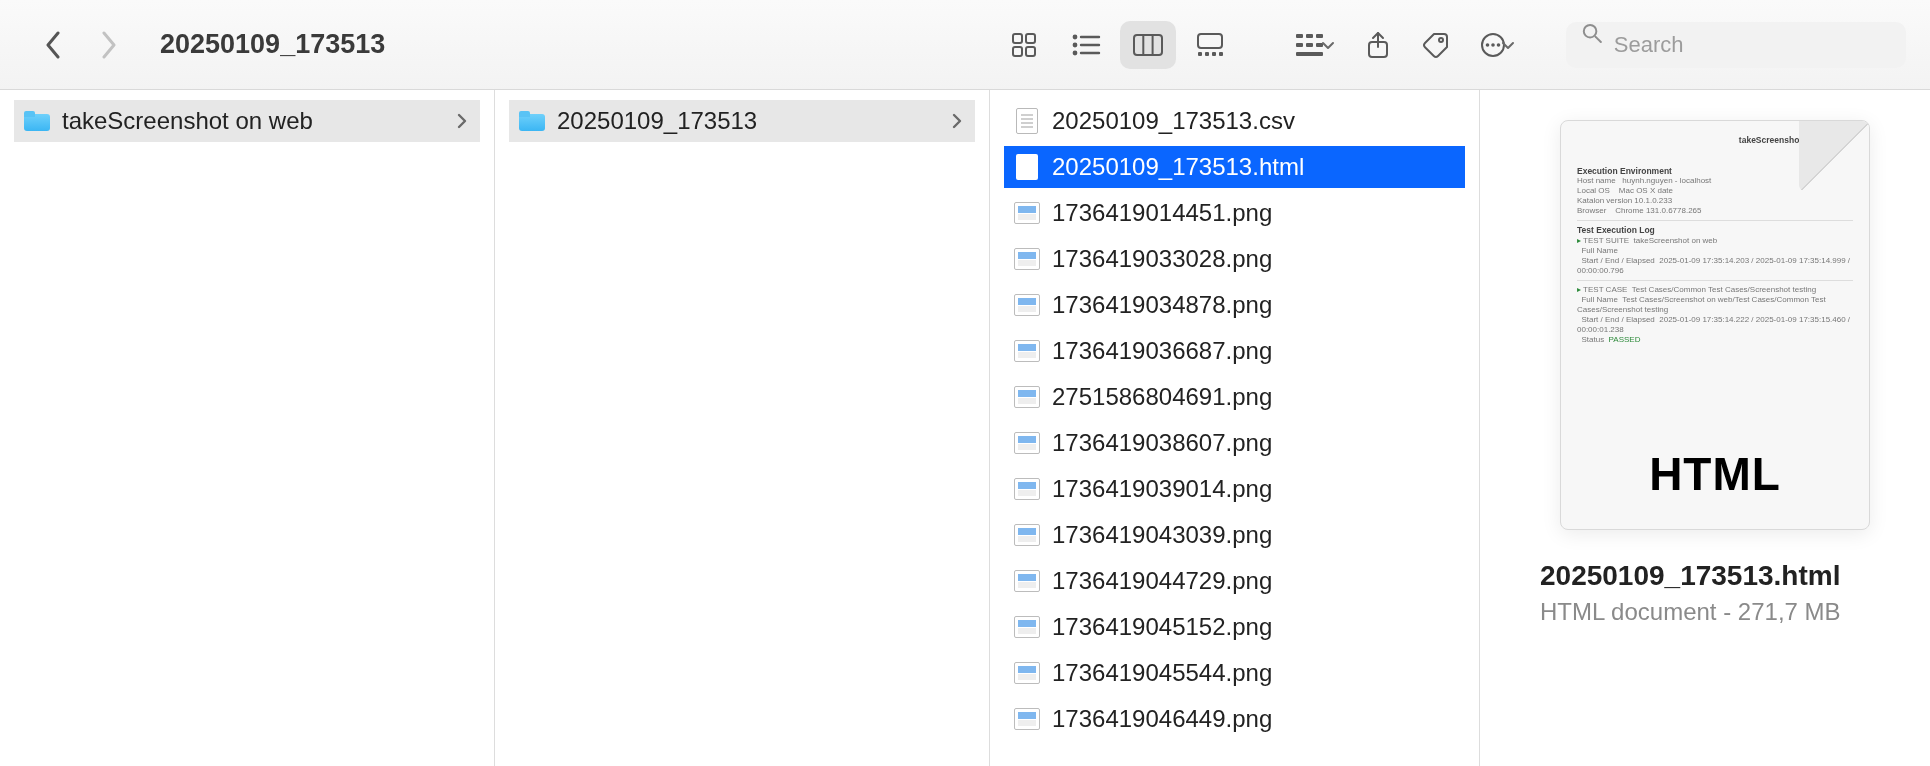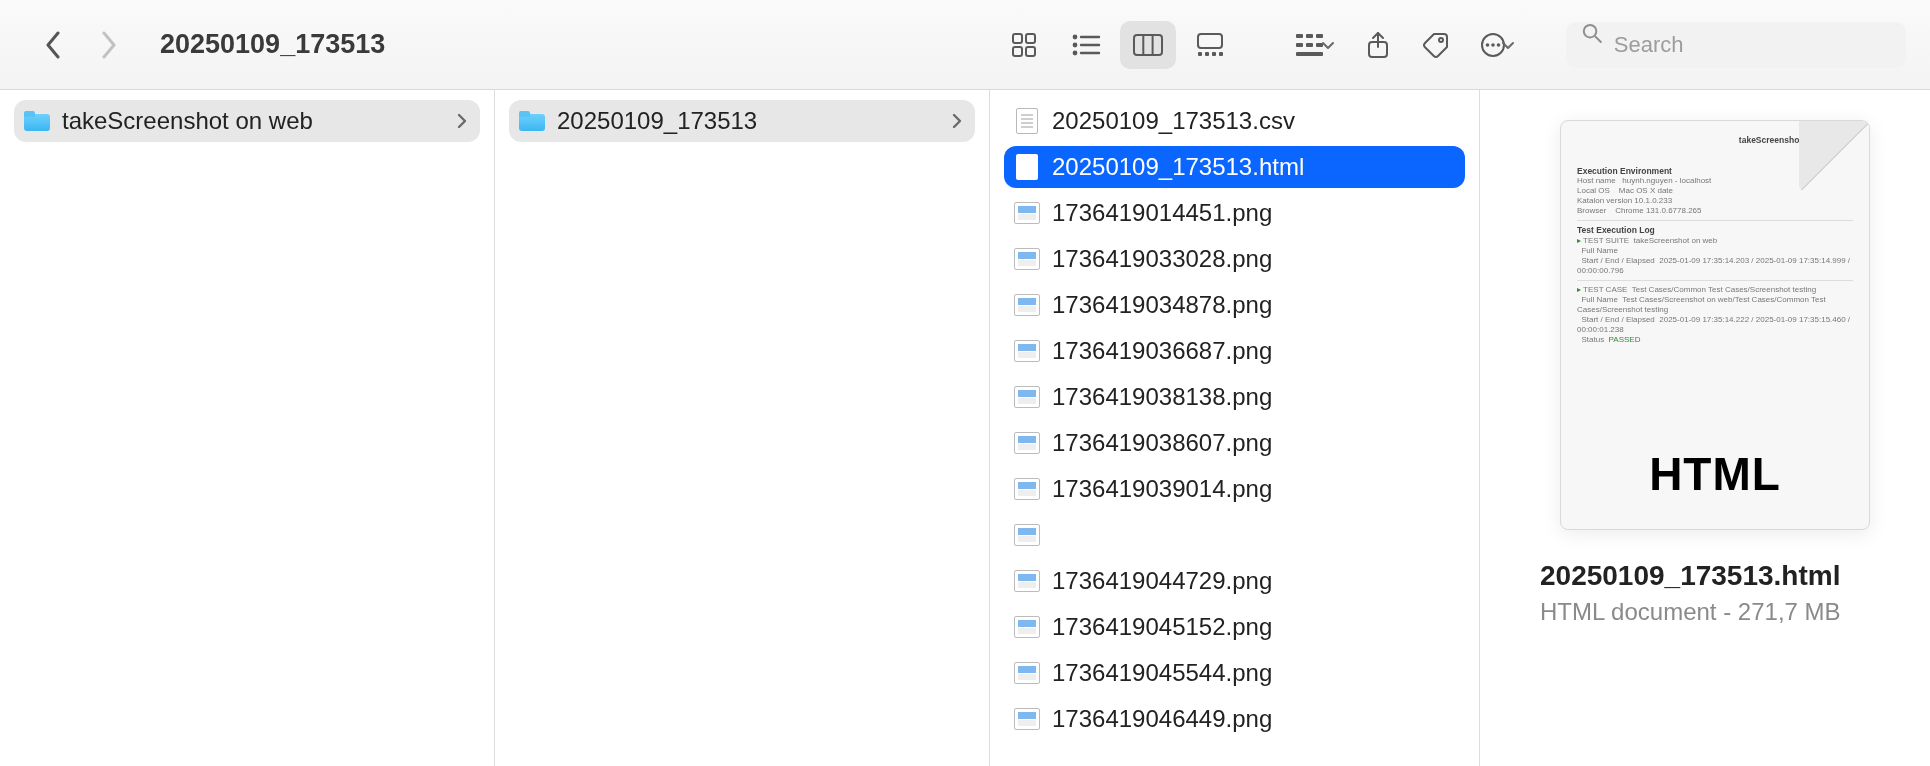--- a/index.html
+++ b/index.html
@@ -72,21 +72,21 @@
   .col1 { width: 495px; }
   .col2 { width: 495px; }
   .col3 { width: 490px; }
   .col4 { flex: 1; padding: 30px 40px 20px 60px; }
 
   .row {
     height: 42px;
     margin: 0 14px 4px 14px;
     padding: 0 12px 0 10px;
     display: flex; align-items: center;
-    border-radius: 12px;
+    border-radius: 0;
     font-size: 24px;
     gap: 12px;
     cursor: default;
   }
   .row.selgray { background: #e7e7e7; }
   .row.selblue { background: #0a66ff; color: #fff; }
   .row .chev { margin-left: auto; color: #9a9a9a; }
   .row.selgray .chev { color: #6a6a6a; }
   .icon-slot { width: 26px; height: 26px; display:flex; align-items:center; justify-content:center; }
 
@@ -355,38 +355,39 @@
         <div class="row">
           <span class="icon-slot">
             <span class="img-ic"></span>
           </span>
           <span>1736419036687.png</span>
         </div>
         <div class="row">
           <span class="icon-slot">
             <span class="img-ic"></span>
           </span>
-          <span>1736419038138.png</span>
+          <span>2751586804691.png</span>
         </div>
         <div class="row">
           <span class="icon-slot">
             <span class="img-ic"></span>
           </span>
           <span>1736419038607.png</span>
         </div>
         <div class="row">
           <span class="icon-slot">
             <span class="img-ic"></span>
           </span>
           <span>1736419039014.png</span>
         </div>
         <div class="row">
           <span class="icon-slot">
             <span class="img-ic"></span>
           </span>
+          <span>1736419043039.png</span>
         </div>
         <div class="row">
           <span class="icon-slot">
             <span class="img-ic"></span>
           </span>
           <span>1736419044729.png</span>
         </div>
         <div class="row">
           <span class="icon-slot">
             <span class="img-ic"></span>

